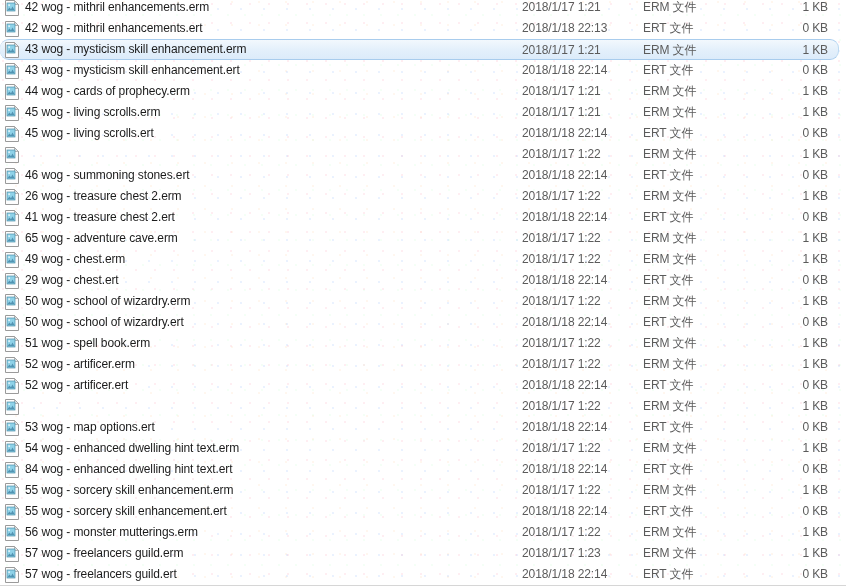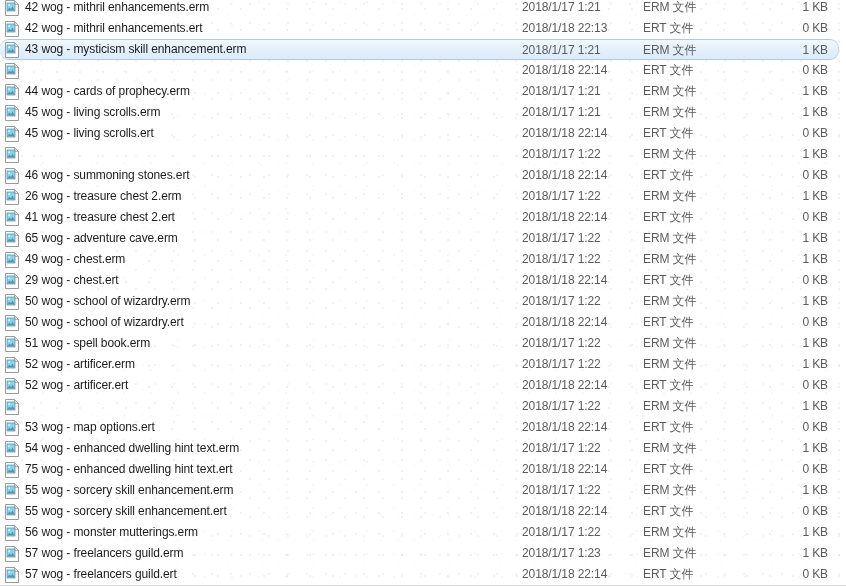--- a/index.html
+++ b/index.html
@@ -175,20 +175,21 @@
       <div class="file-row">
     <span class="file-icon">
       <svg width="14" height="16" viewBox="0 0 14 16" xmlns="http://www.w3.org/2000/svg">
         <path d="M0.5 0.5 H9.5 L13.5 4.5 V15.5 H0.5 Z" fill="#fdfdfd" stroke="#9a9a9a" stroke-width="1"></path>
         <path d="M9.5 0.5 L13.5 4.5 H9.5 Z" fill="#e8e8e8" stroke="#9a9a9a" stroke-width="0.7"></path>
         <rect x="2" y="3" width="8" height="8" fill="#8fd2e8" stroke="#4c8fa8" stroke-width="0.7"></rect>
         <path d="M2.4 10.2 L4.4 7.4 L6.0 9.2 L7.5 6.6 L9.6 10.2 Z" fill="#3f7fa0" opacity="0.75"></path>
         <circle cx="4.1" cy="5.1" r="0.85" fill="#ffffff" opacity="0.9"></circle>
       </svg>
     </span>
+    <span class="file-name">43 wog - mysticism skill enhancement.ert</span>
     <span class="file-date">2018/1/18 22:14</span>
     <span class="file-type">ERT 文件</span>
     <span class="file-size">0 KB</span>
   </div>
       <div class="file-row">
     <span class="file-icon">
       <svg width="14" height="16" viewBox="0 0 14 16" xmlns="http://www.w3.org/2000/svg">
         <path d="M0.5 0.5 H9.5 L13.5 4.5 V15.5 H0.5 Z" fill="#fdfdfd" stroke="#9a9a9a" stroke-width="1"></path>
         <path d="M9.5 0.5 L13.5 4.5 H9.5 Z" fill="#e8e8e8" stroke="#9a9a9a" stroke-width="0.7"></path>
         <rect x="2" y="3" width="8" height="8" fill="#8fd2e8" stroke="#4c8fa8" stroke-width="0.7"></rect>
@@ -457,21 +458,21 @@
       <div class="file-row">
     <span class="file-icon">
       <svg width="14" height="16" viewBox="0 0 14 16" xmlns="http://www.w3.org/2000/svg">
         <path d="M0.5 0.5 H9.5 L13.5 4.5 V15.5 H0.5 Z" fill="#fdfdfd" stroke="#9a9a9a" stroke-width="1"></path>
         <path d="M9.5 0.5 L13.5 4.5 H9.5 Z" fill="#e8e8e8" stroke="#9a9a9a" stroke-width="0.7"></path>
         <rect x="2" y="3" width="8" height="8" fill="#8fd2e8" stroke="#4c8fa8" stroke-width="0.7"></rect>
         <path d="M2.4 10.2 L4.4 7.4 L6.0 9.2 L7.5 6.6 L9.6 10.2 Z" fill="#3f7fa0" opacity="0.75"></path>
         <circle cx="4.1" cy="5.1" r="0.85" fill="#ffffff" opacity="0.9"></circle>
       </svg>
     </span>
-    <span class="file-name">75 wog - enhanced dwelling hint text.ert</span>
+    <span class="file-name">84 wog - enhanced dwelling hint text.ert</span>
     <span class="file-date">2018/1/18 22:14</span>
     <span class="file-type">ERT 文件</span>
     <span class="file-size">0 KB</span>
   </div>
       <div class="file-row">
     <span class="file-icon">
       <svg width="14" height="16" viewBox="0 0 14 16" xmlns="http://www.w3.org/2000/svg">
         <path d="M0.5 0.5 H9.5 L13.5 4.5 V15.5 H0.5 Z" fill="#fdfdfd" stroke="#9a9a9a" stroke-width="1"></path>
         <path d="M9.5 0.5 L13.5 4.5 H9.5 Z" fill="#e8e8e8" stroke="#9a9a9a" stroke-width="0.7"></path>
         <rect x="2" y="3" width="8" height="8" fill="#8fd2e8" stroke="#4c8fa8" stroke-width="0.7"></rect>

